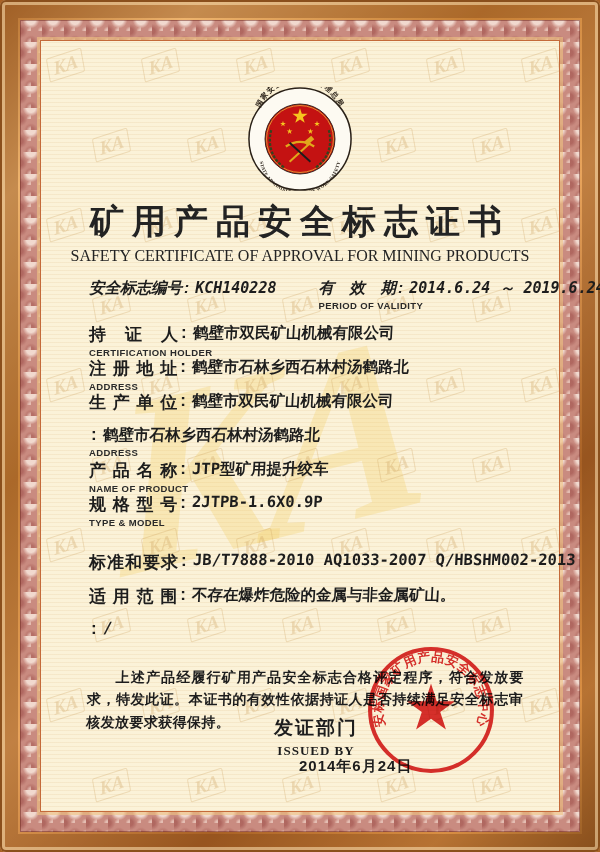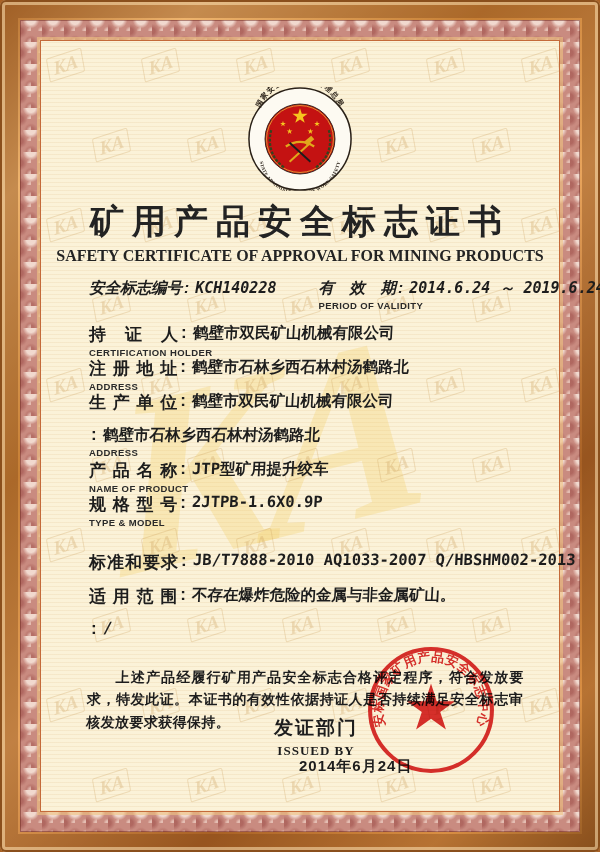--- a/index.html
+++ b/index.html
@@ -53,21 +53,21 @@
   
   .emblem-wrap{margin-top:46px;text-align:center;height:104px;}
   
   .title{
     margin-top:8px;text-align:center;
     font-size:34px;font-weight:bold;letter-spacing:8px;color:#232323;
     font-family:"Liberation Sans",sans-serif;white-space:nowrap;
   }
   .subtitle{
     margin-top:2px;text-align:center;
-    font-family:"Liberation Serif",serif;font-weight:bold;font-size:16px;
+    font-family:"Liberation Serif",serif;font-weight:normal;font-size:16px;
     color:#232323;white-space:nowrap;
   }
   
   .approval-row{margin:13px 0 0 48px;display:flex;}
   .ap-col{display:flex;flex-direction:column;}
   .ap-col.right{margin-left:42px;}
   .ap-line{display:flex;align-items:baseline;white-space:nowrap;font-style:italic;}
   .ap-label{font-weight:bold;font-size:15.5px;}
   .ap-colon{font-weight:bold;font-size:15.5px;margin:0 6px 0 2px;}
   .ap-value{font-family:"DejaVu Sans Mono",monospace;font-weight:bold;font-size:15px;}

